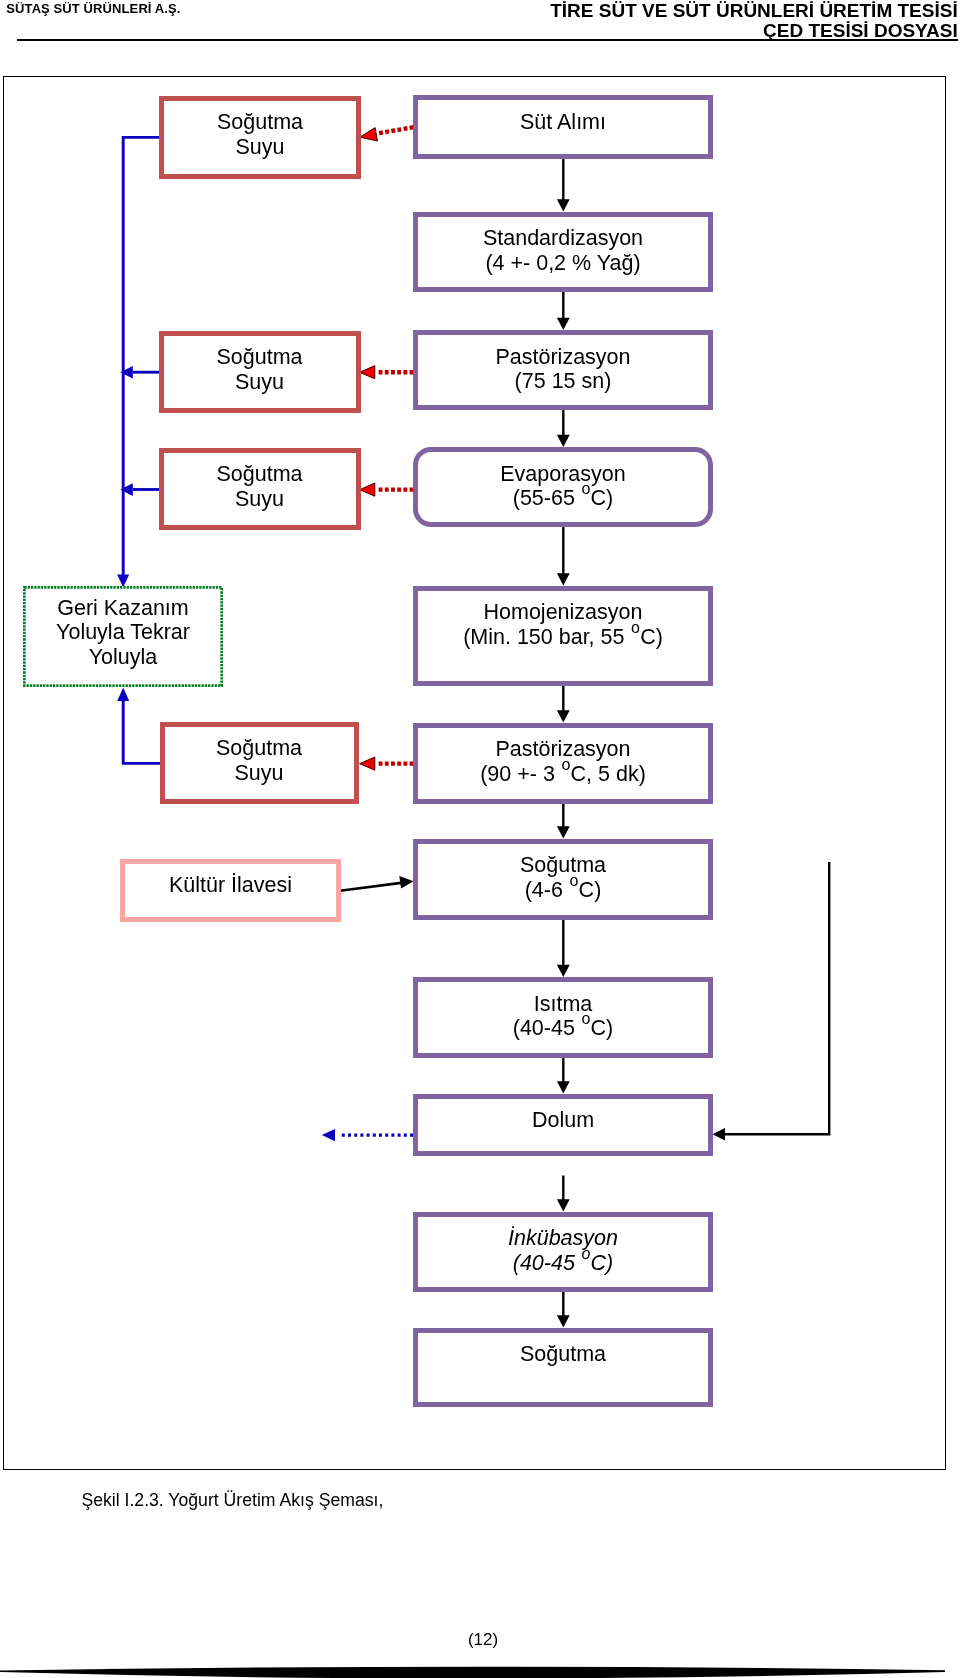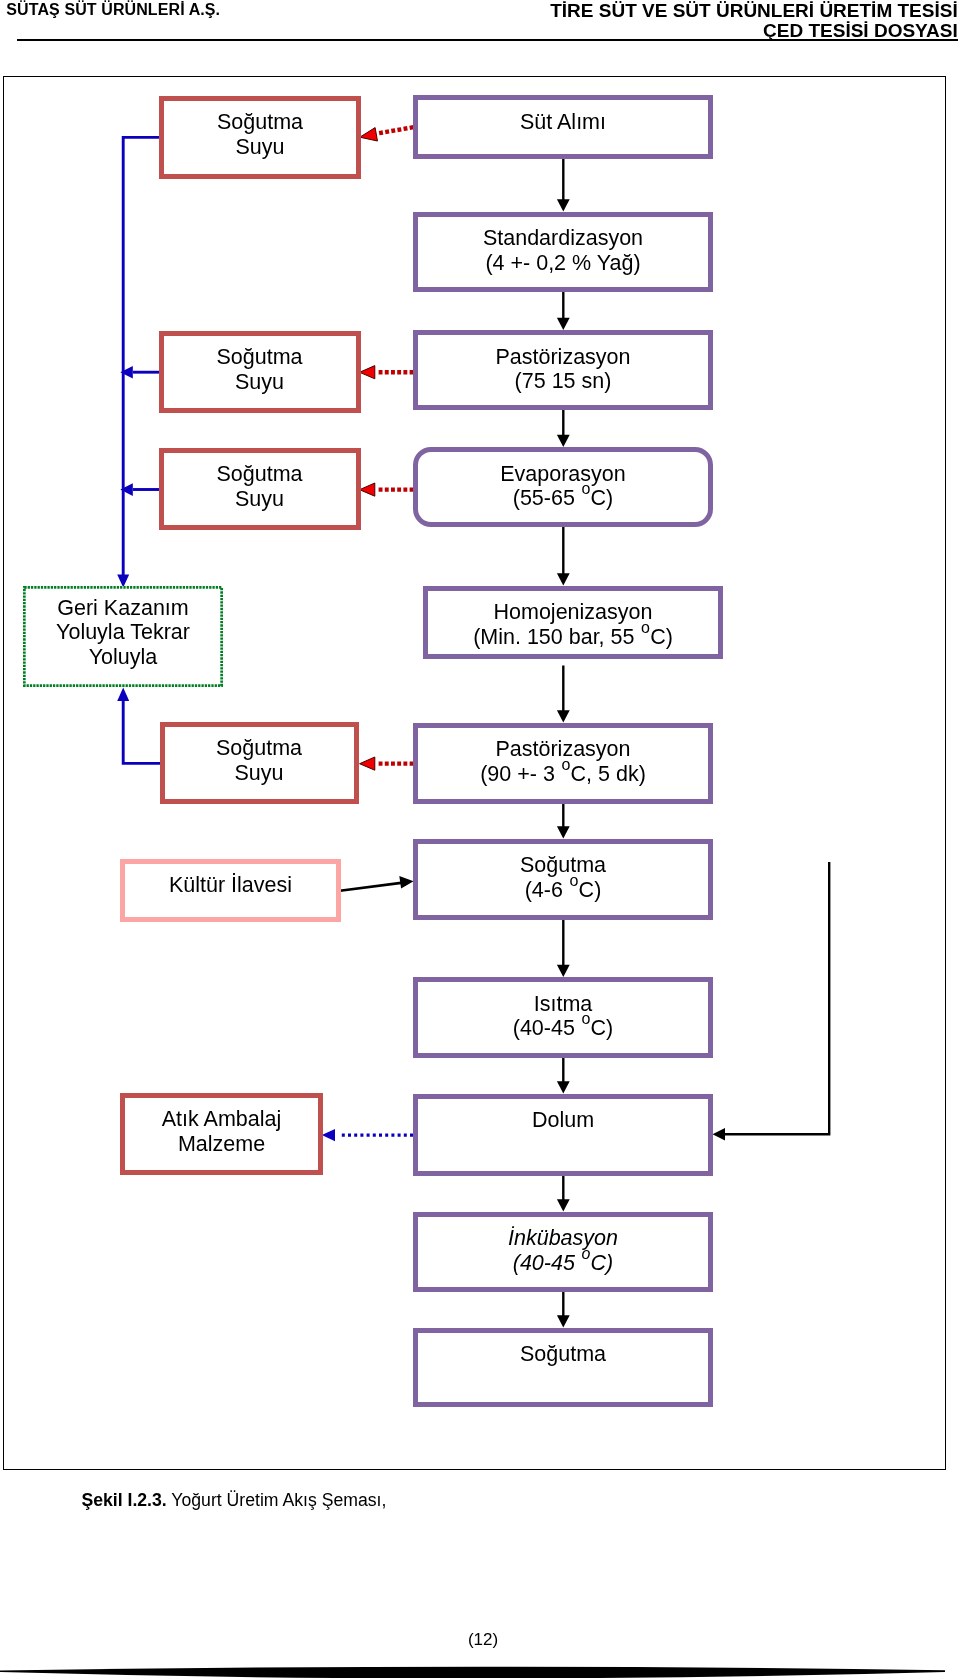--- a/index.html
+++ b/index.html
@@ -2,33 +2,33 @@
 <html><head>
 <meta charset="utf-8">
 <style>
   html,body{margin:0;padding:0;}
   body{width:960px;height:1678px;background:#ffffff;
        font-family:"Liberation Sans",sans-serif;color:#000;
        overflow:hidden;position:relative;}
   .page{position:absolute;left:0;top:0;width:960px;height:1678px;}
 
   
-  .hdr-left{position:absolute;left:6.3px;top:1.3px;font-size:16px;font-weight:bold;
+  .hdr-left{position:absolute;left:6.3px;top:1.3px;font-size:13px;font-weight:bold;
             letter-spacing:0.1px;white-space:nowrap;}
   .hdr-right{position:absolute;right:2.3px;top:0.8px;text-align:right;font-size:19px;
              font-weight:bold;line-height:19.8px;white-space:nowrap;}
   .hdr-rule{position:absolute;left:17px;top:39px;width:941px;height:1.6px;background:#000;}
 
   
   .fig-frame{position:absolute;left:3.2px;top:76.2px;width:943px;height:1393.4px;
              border:1.7px solid #000;box-sizing:border-box;}
 
   
   .caption{position:absolute;left:81.4px;top:1489.8px;font-size:17.65px;white-space:nowrap;}
-  .caption b{font-weight:bold;}
+  .caption b{font-weight:normal;}
   .folio{position:absolute;left:0;top:1630px;width:966px;text-align:center;font-size:17px;}
 
   
   .curl{position:absolute;left:0;top:1658px;width:960px;height:26px;}
 
   
   .diagram{position:absolute;left:0;top:0;width:960px;height:1678px;}
   .box{position:absolute;box-sizing:border-box;background:#fff;
        text-align:center;font-size:21.5px;line-height:24.6px;}
   .box>div{padding-top:9.7px;}
@@ -140,33 +140,33 @@
     </div>
     <div class="box purple" style="left:413px;top:211.5px;width:300px;height:80px;">
       <div><span>Standardizasyon</span><br><span>(4 +- 0,2 % Yağ)</span></div>
     </div>
     <div class="box purple" style="left:413px;top:330px;width:300px;height:80px;">
       <div><span>Pastörizasyon</span><br><span>(75 15 sn)</span></div>
     </div>
     <div class="box purple" style="left:413px;top:447px;width:300px;height:80px;border-radius:18px;">
       <div><span>Evaporasyon</span><br><span>(55-65 <span class="sup">o</span>C)</span></div>
     </div>
-    <div class="box purple" style="left:423px;top:585.5px;width:300px;height:73px;">
+    <div class="box purple" style="left:413px;top:585.5px;width:300px;height:100px;">
       <div><span>Homojenizasyon</span><br><span>(Min. 150 bar, 55 <span class="sup">o</span>C)</span></div>
     </div>
     <div class="box purple" style="left:413px;top:722.5px;width:300px;height:81px;">
       <div><span>Pastörizasyon</span><br><span>(90 +- 3 <span class="sup">o</span>C, 5 dk)</span></div>
     </div>
     <div class="box purple" style="left:413px;top:838.5px;width:300px;height:81.5px;">
       <div><span>Soğutma</span><br><span>(4-6 <span class="sup">o</span>C)</span></div>
     </div>
     <div class="box purple" style="left:413px;top:977px;width:300px;height:80.5px;">
       <div><span>Isıtma</span><br><span>(40-45 <span class="sup">o</span>C)</span></div>
     </div>
-    <div class="box purple" style="left:413px;top:1093.5px;width:300px;height:82px;">
+    <div class="box purple" style="left:413px;top:1093.5px;width:300px;height:62px;">
       <div><span>Dolum</span></div>
     </div>
     <div class="box purple" style="left:413px;top:1211.5px;width:300px;height:80px;font-style:italic;">
       <div><span>İnkübasyon</span><br><span>(40-45 <span class="sup">o</span>C)</span></div>
     </div>
     <div class="box purple" style="left:413px;top:1327.5px;width:300px;height:79.5px;">
       <div><span>Soğutma</span></div>
     </div>
 
     <div class="box red" style="left:159px;top:95.5px;width:202px;height:83px;">
@@ -187,23 +187,20 @@
         <rect x="1.35" y="1.35" width="197.3" height="98.3" fill="none" stroke="#007F22" stroke-width="2.7" stroke-dasharray="2.3 1.0" stroke-linecap="butt"></rect>
       </svg>
       <div style="position:relative;"><span>Geri Kazanım</span><br><span>Yoluyla Tekrar</span><br><span>Yoluyla</span></div>
     </div>
 
     <div class="box olive" style="left:120px;top:858.5px;width:221px;height:63px;">
       <div><span>Kültür İlavesi</span></div>
     </div>
 
 
-    <div class="box red" style="left:120px;top:1092.5px;width:203px;height:82.5px;">
-      <div><span>Atık Ambalaj</span><br><span>Malzeme</span></div>
-    </div>
   </div>
 
   <div class="caption">
     <b>Şekil I.2.3.</b><span> Yoğurt Üretim Akış Şeması,</span>
   </div>
   <div class="folio">(12)</div>
 
   <svg class="curl" viewBox="0 0 960 26">
     <path d="M0,12.6 Q470,5.0 945,12.2 L945,13.9 Q470,27.0 0,14.1 Z" fill="#000"></path>
   </svg>

